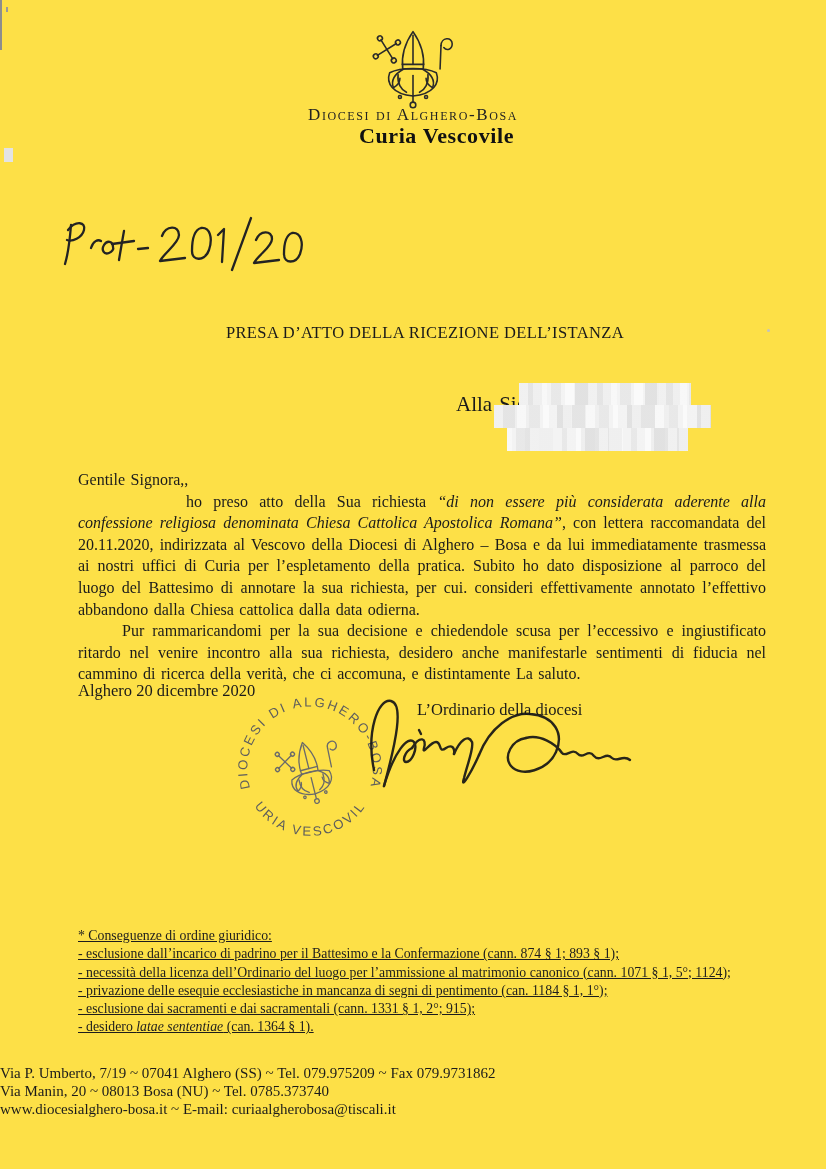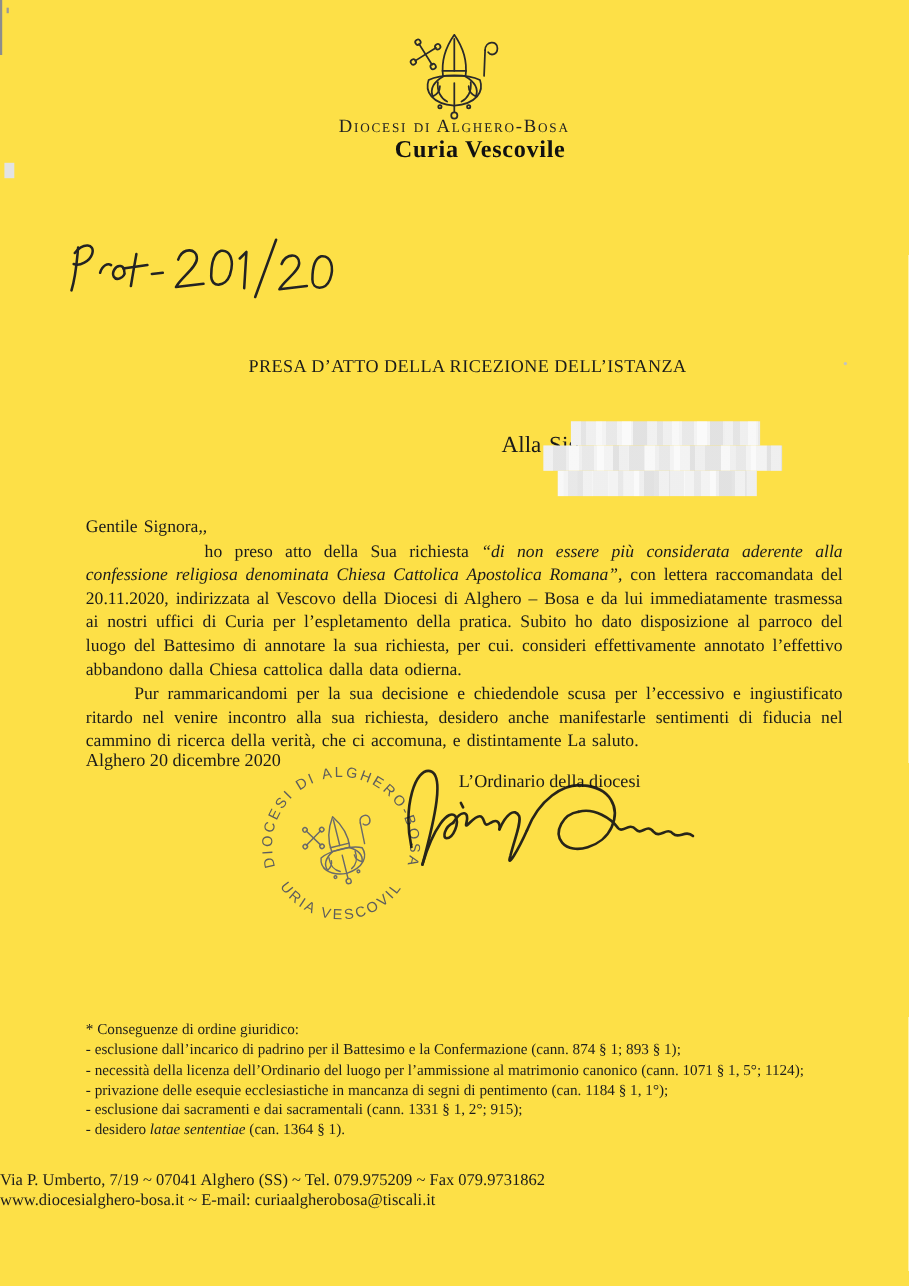--- a/index.html
+++ b/index.html
@@ -62,21 +62,21 @@
     font-family:"Liberation Sans","DejaVu Sans",sans-serif;
     font-size:13px;letter-spacing:2.4px;fill:#5d5d5d;
   }
   .role-line{position:absolute;left:396px;top:700px;font-size:16.5px;color:#1a1a1a;margin-left:21px;}
   .signature-svg{position:absolute;left:360px;top:690px;width:305px;height:110px;}
 
   .footnotes{
     position:absolute;left:78px;top:927px;width:692px;
     font-size:13.8px;line-height:18.3px;color:#1d1d1d;
   }
-  .footnotes div{margin:0;}
+  .footnotes div{margin:0;text-decoration:underline;}
   .fn-italic{font-style:italic;}
 
   .footer{
     position:absolute;left:0;right:0;top:1064px;text-align:left;
     font-size:15px;line-height:18px;color:#1b1b1b;
   }
 </style>
 </head>
 <body>
 
@@ -187,16 +187,17 @@
     <div>* Conseguenze di ordine giuridico:</div>
     <div>- esclusione dall’incarico di padrino per il Battesimo e la Confermazione (cann. 874 § 1; 893 § 1);</div>
     <div>- necessità della licenza dell’Ordinario del luogo per l’ammissione al matrimonio canonico (cann. 1071 § 1, 5°; 1124);</div>
     <div>- privazione delle esequie ecclesiastiche in mancanza di segni di pentimento (can. 1184 § 1, 1°);</div>
     <div>- esclusione dai sacramenti e dai sacramentali (cann. 1331 § 1, 2°; 915);</div>
     <div><span>- desidero </span><span class="fn-italic">latae sententiae</span><span> (can. 1364 § 1).</span></div>
   </div>
 
   <div class="footer">
     <div>Via P. Umberto, 7/19 ~ 07041 Alghero (SS) ~ Tel. 079.975209 ~ Fax 079.9731862</div>
+    <div>Via Manin, 20 ~ 08013 Bosa (NU) ~ Tel. 0785.373740</div>
     <div>www.diocesialghero-bosa.it ~ E-mail: curiaalgherobosa@tiscali.it</div>
   </div>
 
 </div>
 
 </body></html>

